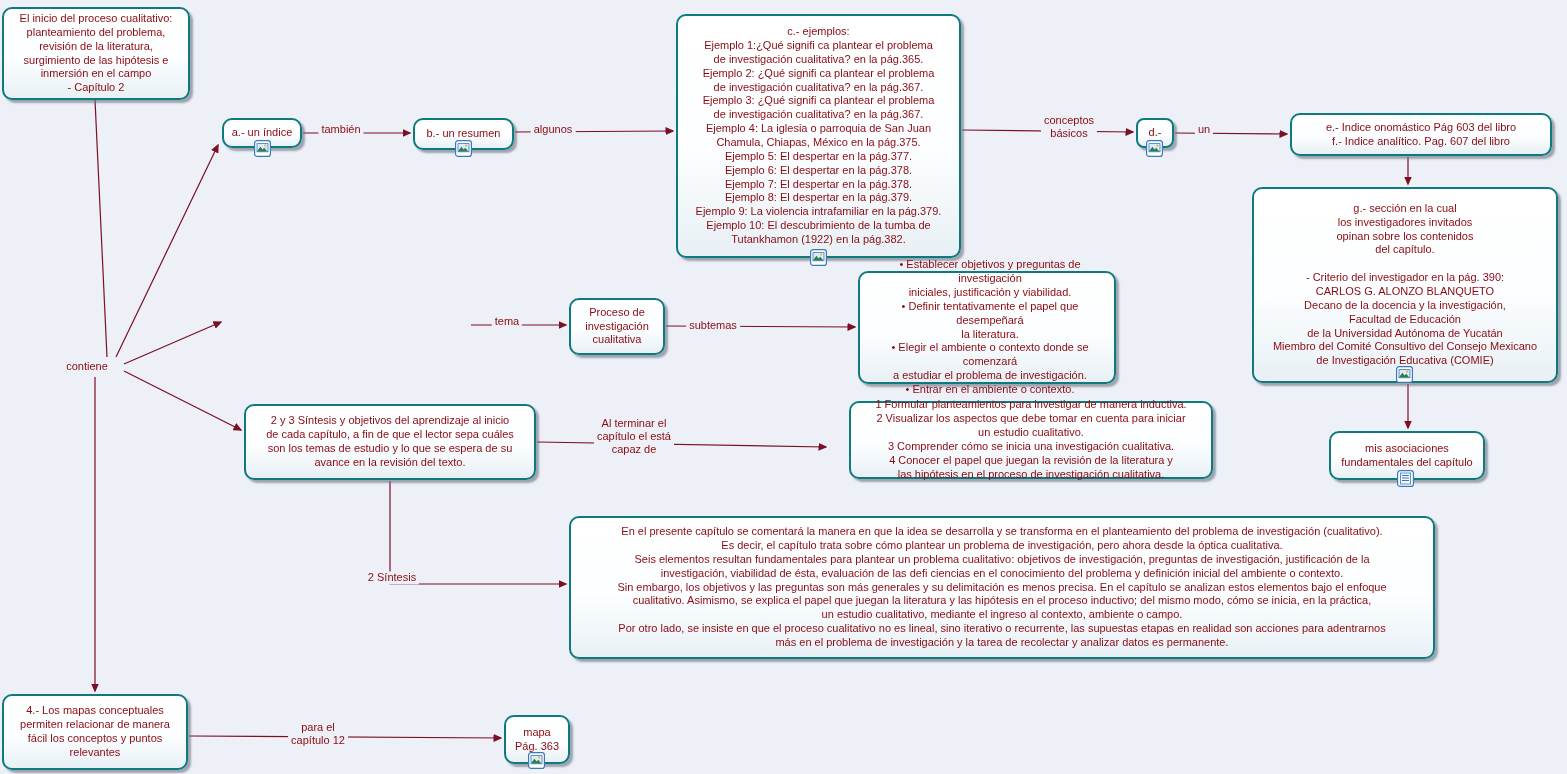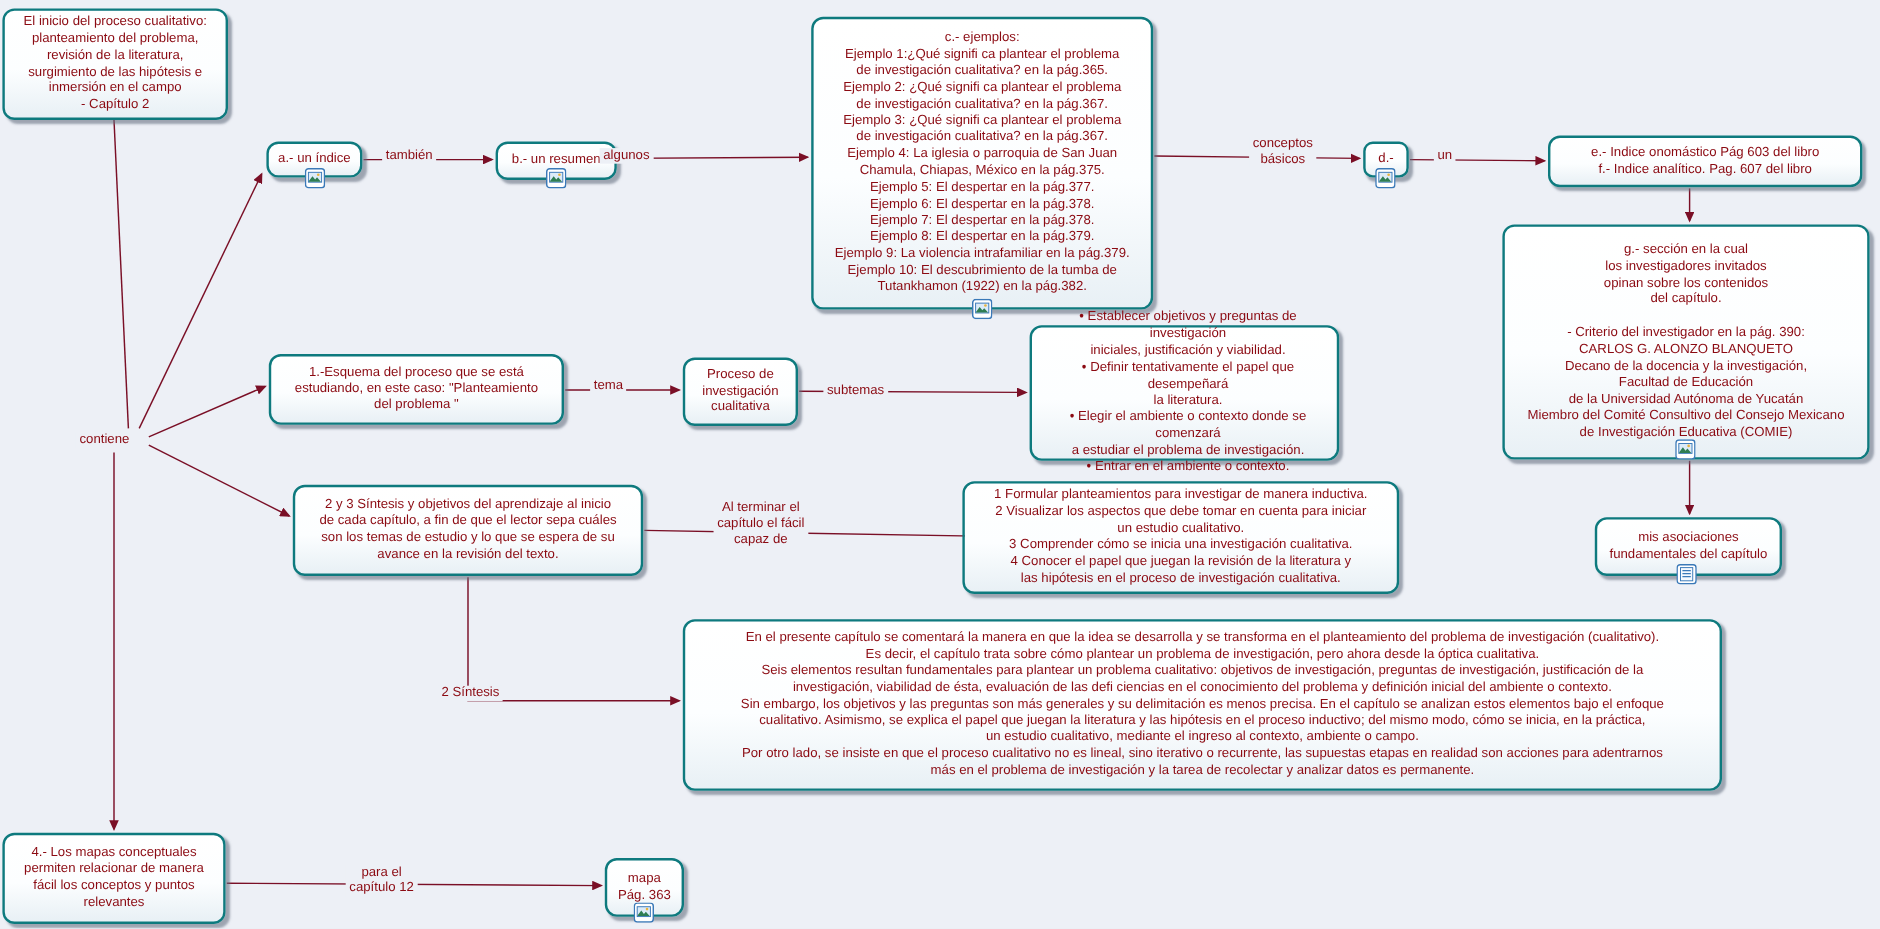--- a/index.html
+++ b/index.html
@@ -140,25 +140,20 @@
 de la Universidad Autónoma de Yucatán
 Miembro del Comité Consultivo del Consejo Mexicano
 de Investigación Educativa (COMIE)</span>
   </div>
 
   <div class="node" style="left:1329px; top:431px; width:156px; height:49px;">
     <span class="node-text">mis asociaciones
 fundamentales del capítulo</span>
   </div>
 
-  <div class="node" style="left:224px; top:295px; width:246px; height:59px;">
-    <span class="node-text">1.-Esquema del proceso que se está
-estudiando, en este caso: "Planteamiento
-del problema "</span>
-  </div>
 
   <div class="node" style="left:569px; top:298px; width:96px; height:57px;">
     <span class="node-text">Proceso de
 investigación
 cualitativa</span>
   </div>
 
   <div class="node" style="left:858px; top:271px; width:258px; height:113px;padding-left:10px;">
     <span class="node-text">• Establecer objetivos y preguntas de investigación
 iniciales, justificación y viabilidad.
@@ -169,21 +164,21 @@
 • Entrar en el ambiente o contexto.</span>
   </div>
 
   <div class="node" style="left:244px; top:404px; width:292px; height:76px;">
     <span class="node-text">2 y 3  Síntesis y objetivos del aprendizaje al inicio
 de cada capítulo, a fin de que el lector sepa cuáles
 son los temas de estudio y lo que se espera de su
 avance en la revisión del texto.</span>
   </div>
 
-  <div class="node" style="left:802px; top:401px; width:364px; height:94px;text-align:center;">
+  <div class="node" style="left:849px; top:401px; width:364px; height:78px;text-align:center;">
     <span class="node-text">1 Formular planteamientos para investigar de manera inductiva.
 2 Visualizar los aspectos que debe tomar en cuenta para iniciar
 un estudio cualitativo.
 3 Comprender cómo se inicia una investigación cualitativa.
 4 Conocer el papel que juegan la revisión de la literatura y
 las hipótesis en el proceso de investigación cualitativa.</span>
   </div>
 
   <div class="node" style="left:569px; top:516px; width:866px; height:143px;">
     <span class="node-text">En el presente capítulo se comentará la manera en que la idea se desarrolla y se transforma en el planteamiento del problema de investigación (cualitativo).
@@ -204,28 +199,28 @@
 relevantes</span>
   </div>
 
   <div class="node" style="left:504px; top:715px; width:66px; height:49px;">
     <span class="node-text">mapa
 Pág. 363</span>
   </div>
 
   <span class="link-label" style="left:87px; top:367px;text-align:right;">contiene</span>
   <span class="link-label" style="left:341px; top:130px;">también</span>
-  <span class="link-label" style="left:522px; top:130px;text-align:right;">algunos</span>
+  <span class="link-label" style="left:553px; top:130px;text-align:right;">algunos</span>
   <span class="link-label" style="left:1069px; top:127px;">conceptos
 básicos</span>
   <span class="link-label" style="left:1204px; top:130px;">un</span>
   <span class="link-label" style="left:507px; top:322px;text-align:right;">tema</span>
   <span class="link-label" style="left:713px; top:326px;">subtemas</span>
   <span class="link-label" style="left:634px; top:437px;">Al terminar el
-capítulo el fácil
+capítulo el está
 capaz de</span>
   <span class="link-label" style="left:392px; top:578px;">2 Síntesis</span>
   <span class="link-label" style="left:318px; top:734px;">para el
 capítulo 12</span>
 
   <div class="res-icon" style="left:254px; top:140px;">
     <svg viewBox="0 0 17 17">
         <rect x="0.6" y="0.6" width="15.8" height="15.8" rx="2.5" fill="#ffffff" stroke="#3a79b8" stroke-width="1.2"></rect>
         <rect x="3" y="3.6" width="11" height="8.2" fill="#dcebf8" stroke="#3a79b8" stroke-width="0.8"></rect>
         <path d="M3.4 10.8 L6.4 6.8 L8.6 9.6 L10.2 7.8 L13.4 11.4 L3.4 11.4 Z" fill="#2e7d52"></path>

